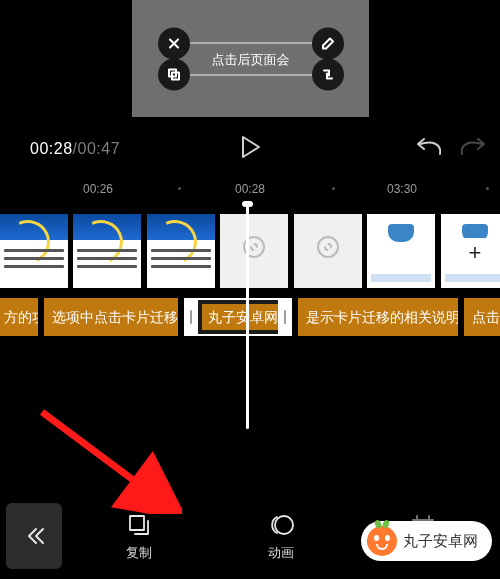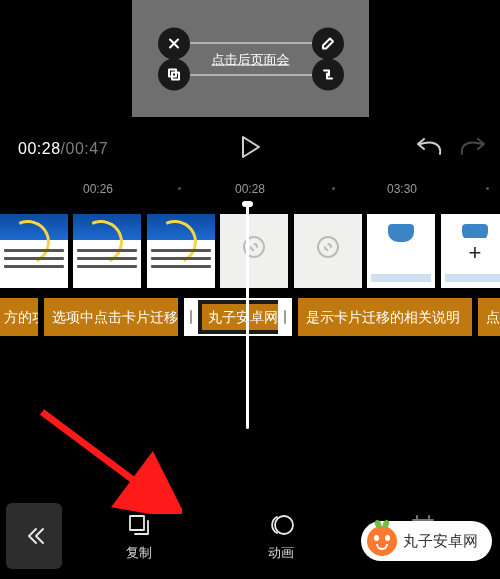--- a/index.html
+++ b/index.html
@@ -1,36 +1,36 @@
 <!DOCTYPE html>
 <html><head>
 <meta charset="utf-8">
 <style>
   *{box-sizing:border-box;margin:0;padding:0;font-family:-apple-system,"PingFang SC","Microsoft YaHei",sans-serif;-webkit-font-smoothing:antialiased;}
   html,body{width:500px;height:579px;overflow:hidden;}
   body{background:#000;position:relative;color:#fff;}
 
   
   .preview{position:absolute;left:132px;top:0;width:237px;height:117px;background:#6f6f6f;}
-  .text-overlay{position:absolute;left:50%;top:50%;transform:translate(-50%,-50%);width:150px;text-align:center;text-decoration:underline;}
+  .text-overlay{position:absolute;left:50%;top:50%;transform:translate(-50%,-50%);width:150px;text-align:center;}
   .overlay-label{font-size:13px;color:#fff;white-space:nowrap;}
   .ctrl{position:absolute;width:32px;height:32px;border-radius:50%;background:#191919;display:flex;align-items:center;justify-content:center;}
   .ctrl svg{stroke:#fff;fill:none;stroke-width:2;stroke-linecap:round;stroke-linejoin:round;}
   .ctrl-tl{left:-18px;top:-22px;}
   .ctrl-tr{right:-18px;top:-22px;}
   .ctrl-bl{left:-18px;bottom:-22px;}
   .ctrl-br{right:-18px;bottom:-22px;}
   .box-line{position:absolute;background:#fff;opacity:.9;}
   .hl-top{left:8px;right:8px;top:-7px;height:1px;}
   .hl-bot{left:8px;right:8px;bottom:-7px;height:1px;}
   .vl-l{top:6px;bottom:6px;left:-3px;width:1px;}
   .vl-r{top:6px;bottom:6px;right:-3px;width:1px;}
 
   
-  .playbar{position:absolute;top:122px;left:0;right:0;height:54px;display:flex;align-items:center;}
+  .playbar{position:absolute;top:122px;left:0;right:0;height:54px;display:flex;align-items:center;padding-left:12px;}
   .time{color:#7e7e7e;font-size:16px;letter-spacing:.5px;margin-left:18px;}
   .time b{color:#fff;font-weight:400;}
   .playbtn{position:absolute;left:50%;transform:translateX(-50%);}
   .playbtn svg,.undo svg,.redo svg{fill:none;stroke:#cfcfcf;stroke-width:2;stroke-linecap:round;stroke-linejoin:round;}
   .undo{position:absolute;right:56px;}
   .redo{position:absolute;right:12px;opacity:.35;}
 
   
   .ruler{position:absolute;top:178px;left:0;right:0;height:28px;margin-left:40px;}
   .tick{position:absolute;top:4px;font-size:12px;color:#9a9a9a;}
@@ -189,21 +189,21 @@
     <span class="tclip" style="width:134px">选项中点击卡片迁移</span>
     <span class="tclip sel" style="width:108px">
       <span class="handle l">
           <i></i>
         </span>
       <span class="inner">丸子安卓网</span>
       <span class="handle r">
           <i></i>
         </span>
     </span>
-    <span class="tclip" style="width:174px">是示卡片迁移的相关说明</span>
+    <span class="tclip" style="width:160px">是示卡片迁移的相关说明</span>
     <span class="tclip" style="width:50px">点击下</span>
   </div>
 </div>
 
 <div class="playhead"></div>
 
 <div class="arrow">
   <svg viewBox="0 0 150 110">
     <defs>
         <marker id="ah" markerWidth="12" markerHeight="12" refX="6" refY="6" orient="auto">

